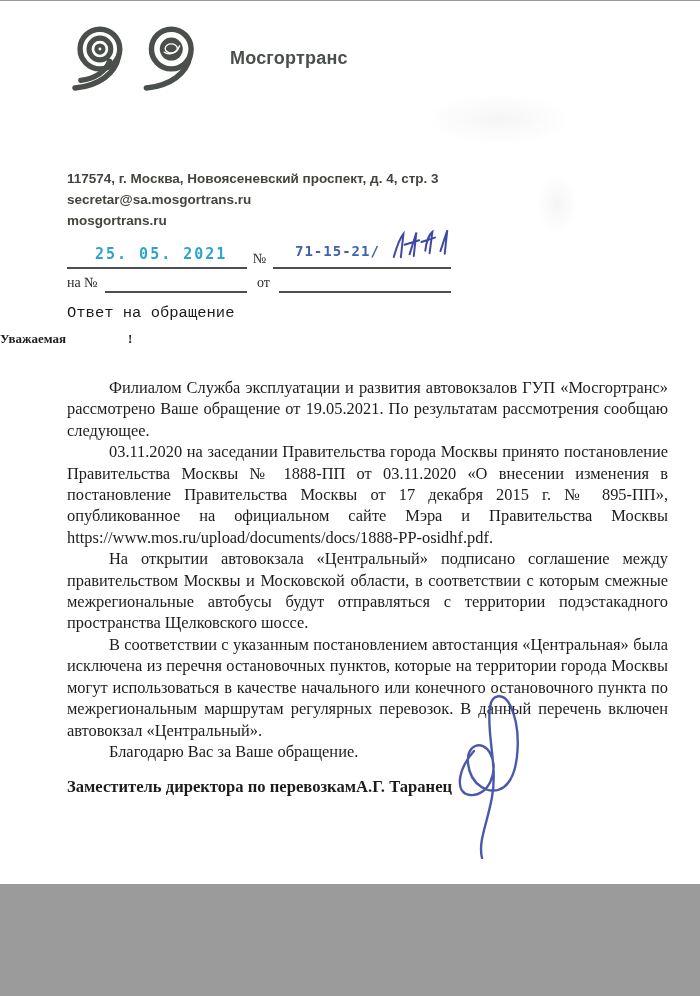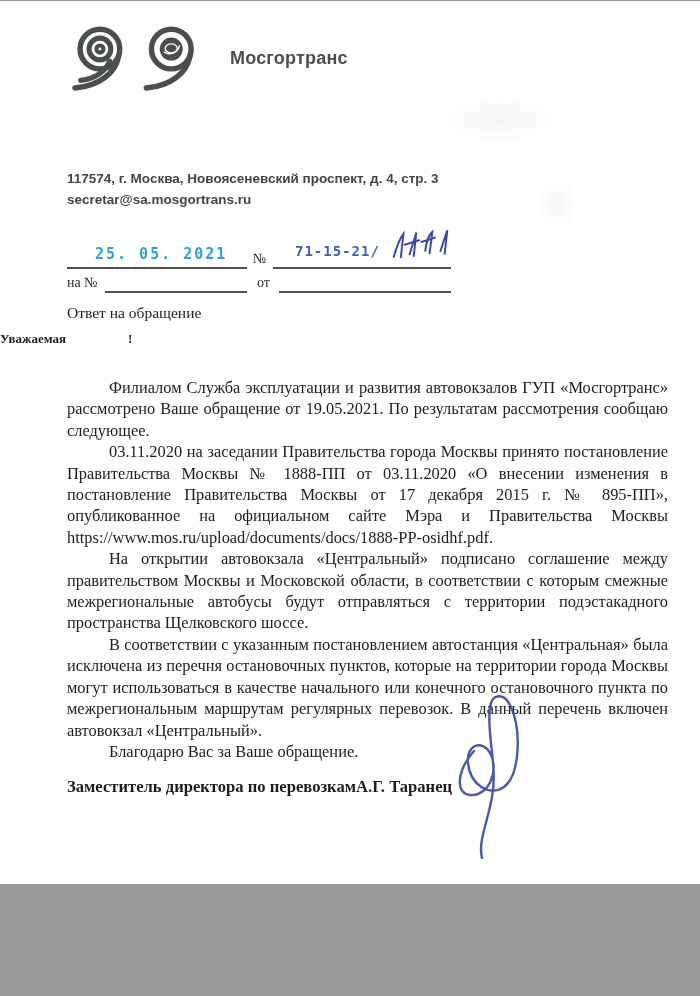--- a/index.html
+++ b/index.html
@@ -45,21 +45,21 @@
     position:absolute;left:228px;top:4px;
     font-family:"DejaVu Sans Mono", monospace;font-weight:bold;
     font-size:14px;letter-spacing:1px;color:#3f62ae;white-space:nowrap;
   }
   .hand-scribble{position:absolute;left:322px;top:-12px;transform:rotate(-6deg);}
   .row2-ref-label{position:absolute;left:0;top:36px;font-size:14px;color:#2b2b2b;}
   .ref-line{left:38px;top:52px;width:142px;}
   .row2-from-label{position:absolute;left:190px;top:36px;font-size:14px;color:#2b2b2b;}
   .from-line{left:212px;top:52px;width:172px;}
   
-  .subject{position:absolute;left:67px;top:303px;font-size:15.5px;}
+  .subject{position:absolute;left:67px;top:303px;font-size:15.5px;font-family:Liberation Mono, monospace;}
   .salutation{
     position:absolute;left:0;top:330px;width:700px;
     font-weight:bold;font-size:13px;
   }
   .redacted-gap{display:inline-block;width:62px;}
   
   .body-text{
     position:absolute;left:67px;top:376px;width:601px;
     font-size:16.4px;line-height:21.4px;text-align:justify;
   }
@@ -109,20 +109,21 @@
     <div class="brand-name">Мосгортранс</div>
   </div>
 
   <div class="blob blob1"></div>
   <div class="blob blob2"></div>
 
 
   <div class="contacts-block">
     <div>117574, г. Москва, Новоясеневский проспект, д. 4, стр. 3</div>
     <div>secretar@sa.mosgortrans.ru</div>
+    <div>mosgortrans.ru</div>
   </div>
 
   <div class="stamp-area">
     <span class="stamp-date">25. 05. 2021</span>
     <span class="line date-line"></span>
     <span class="num-label">№</span>
     <span class="stamp-number">71-15-21/</span>
     <span class="line num-line"></span>
     <span class="hand-scribble">
       <svg width="66" height="38" viewBox="0 0 66 38">

